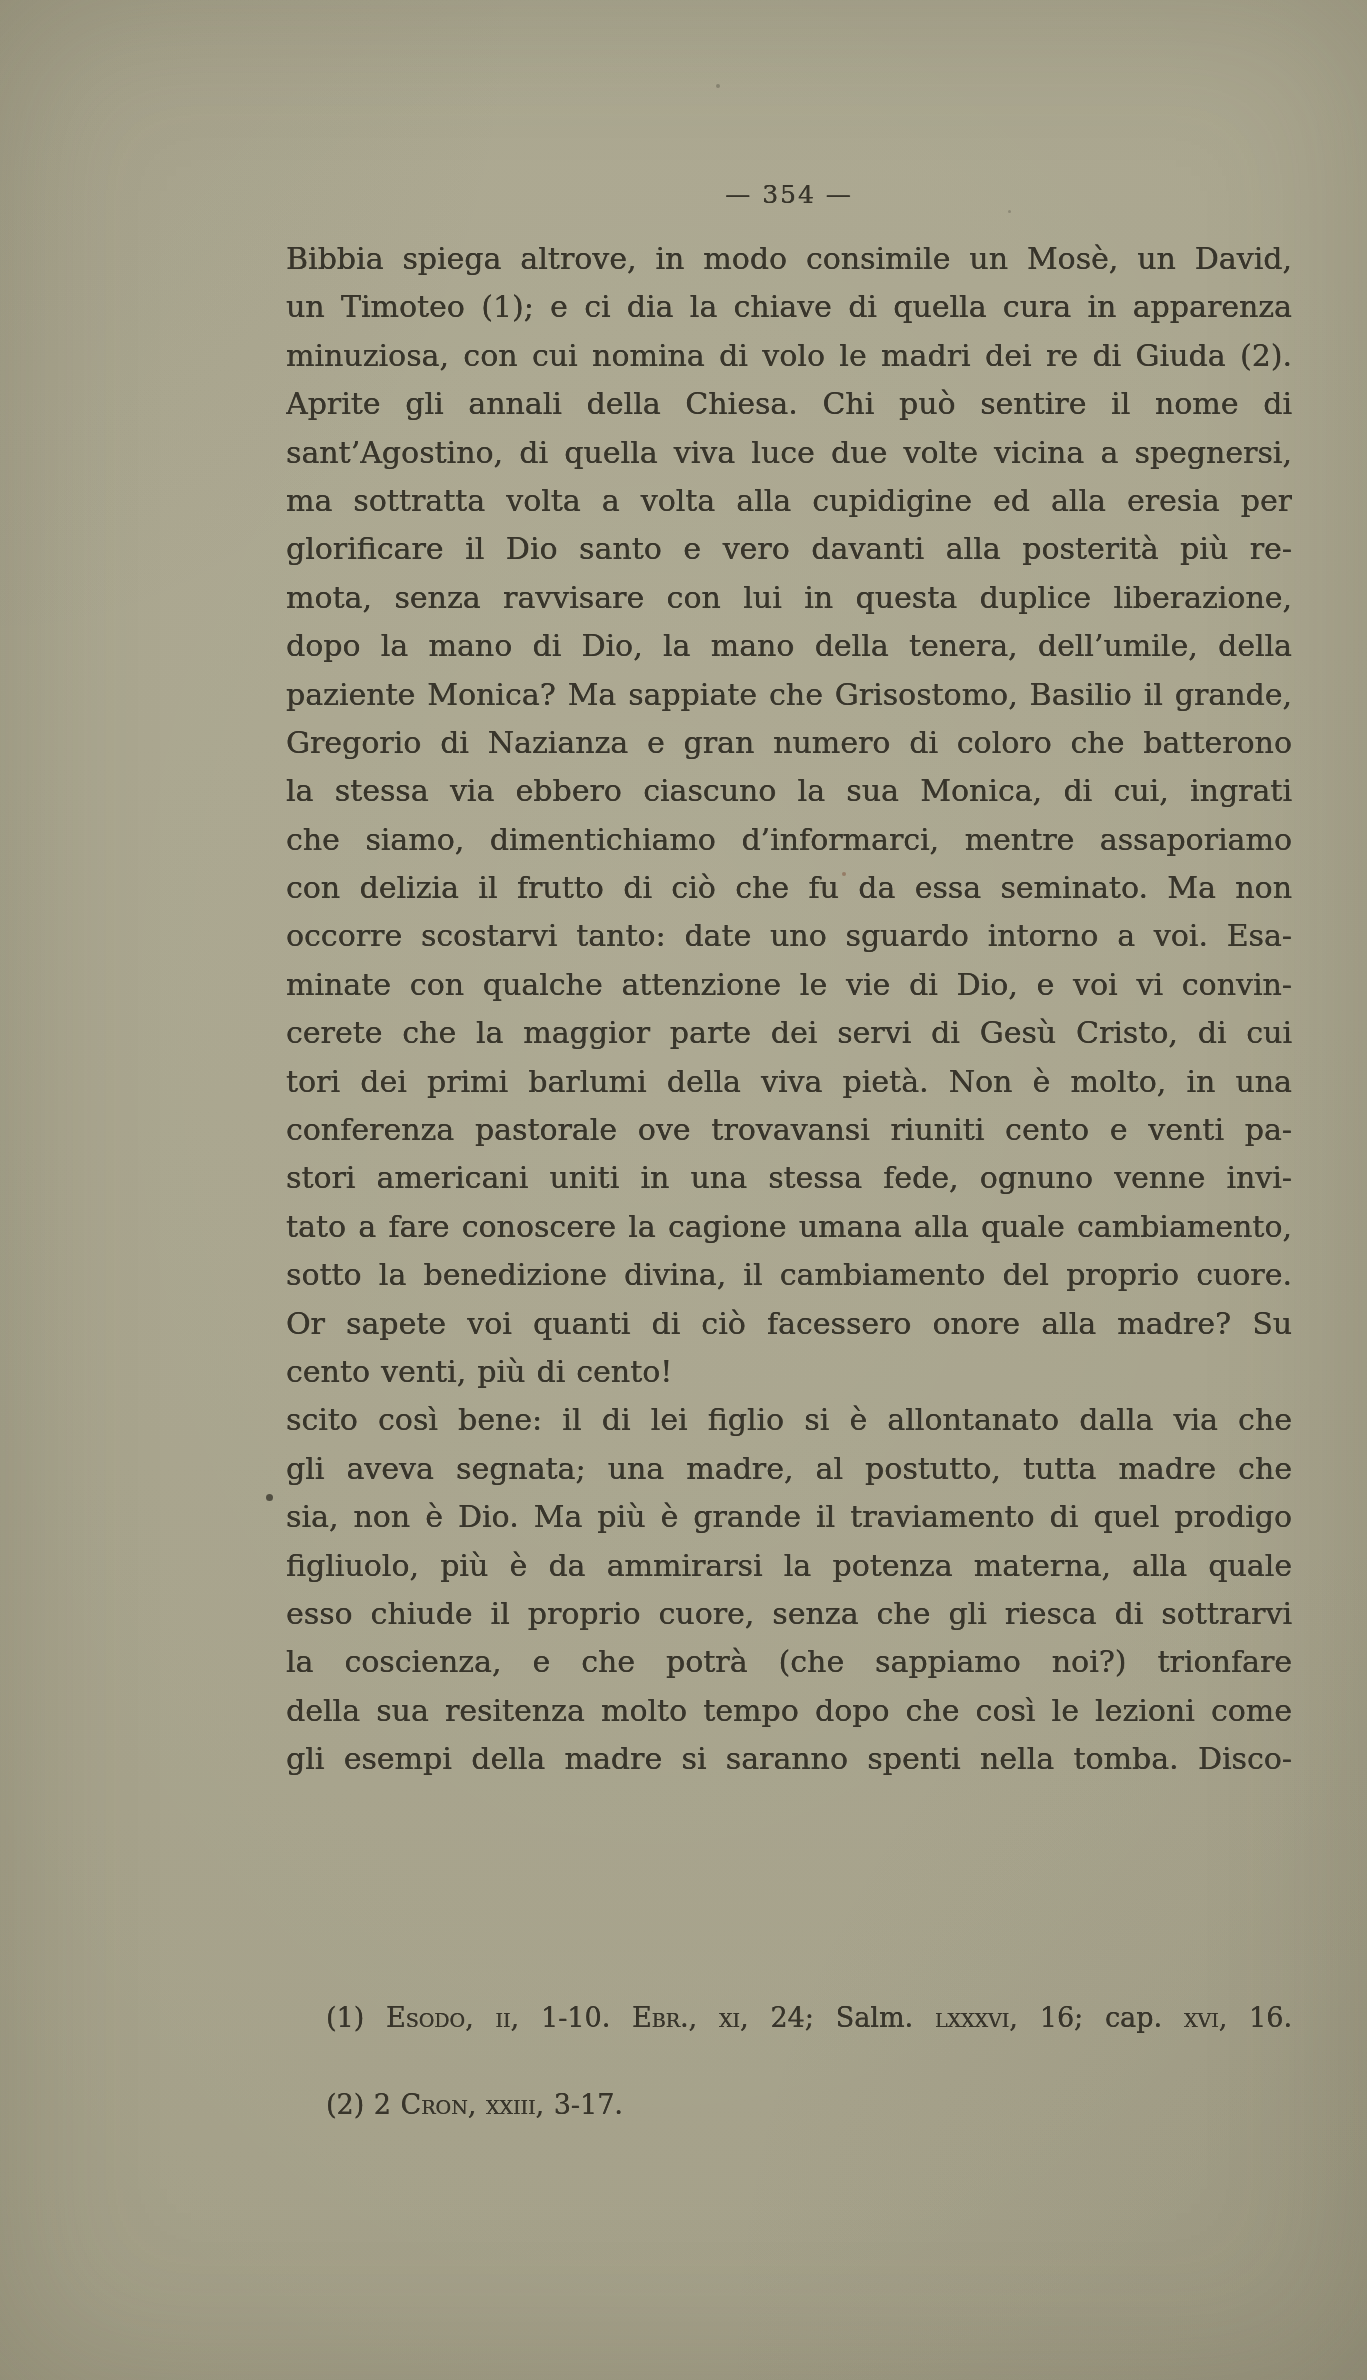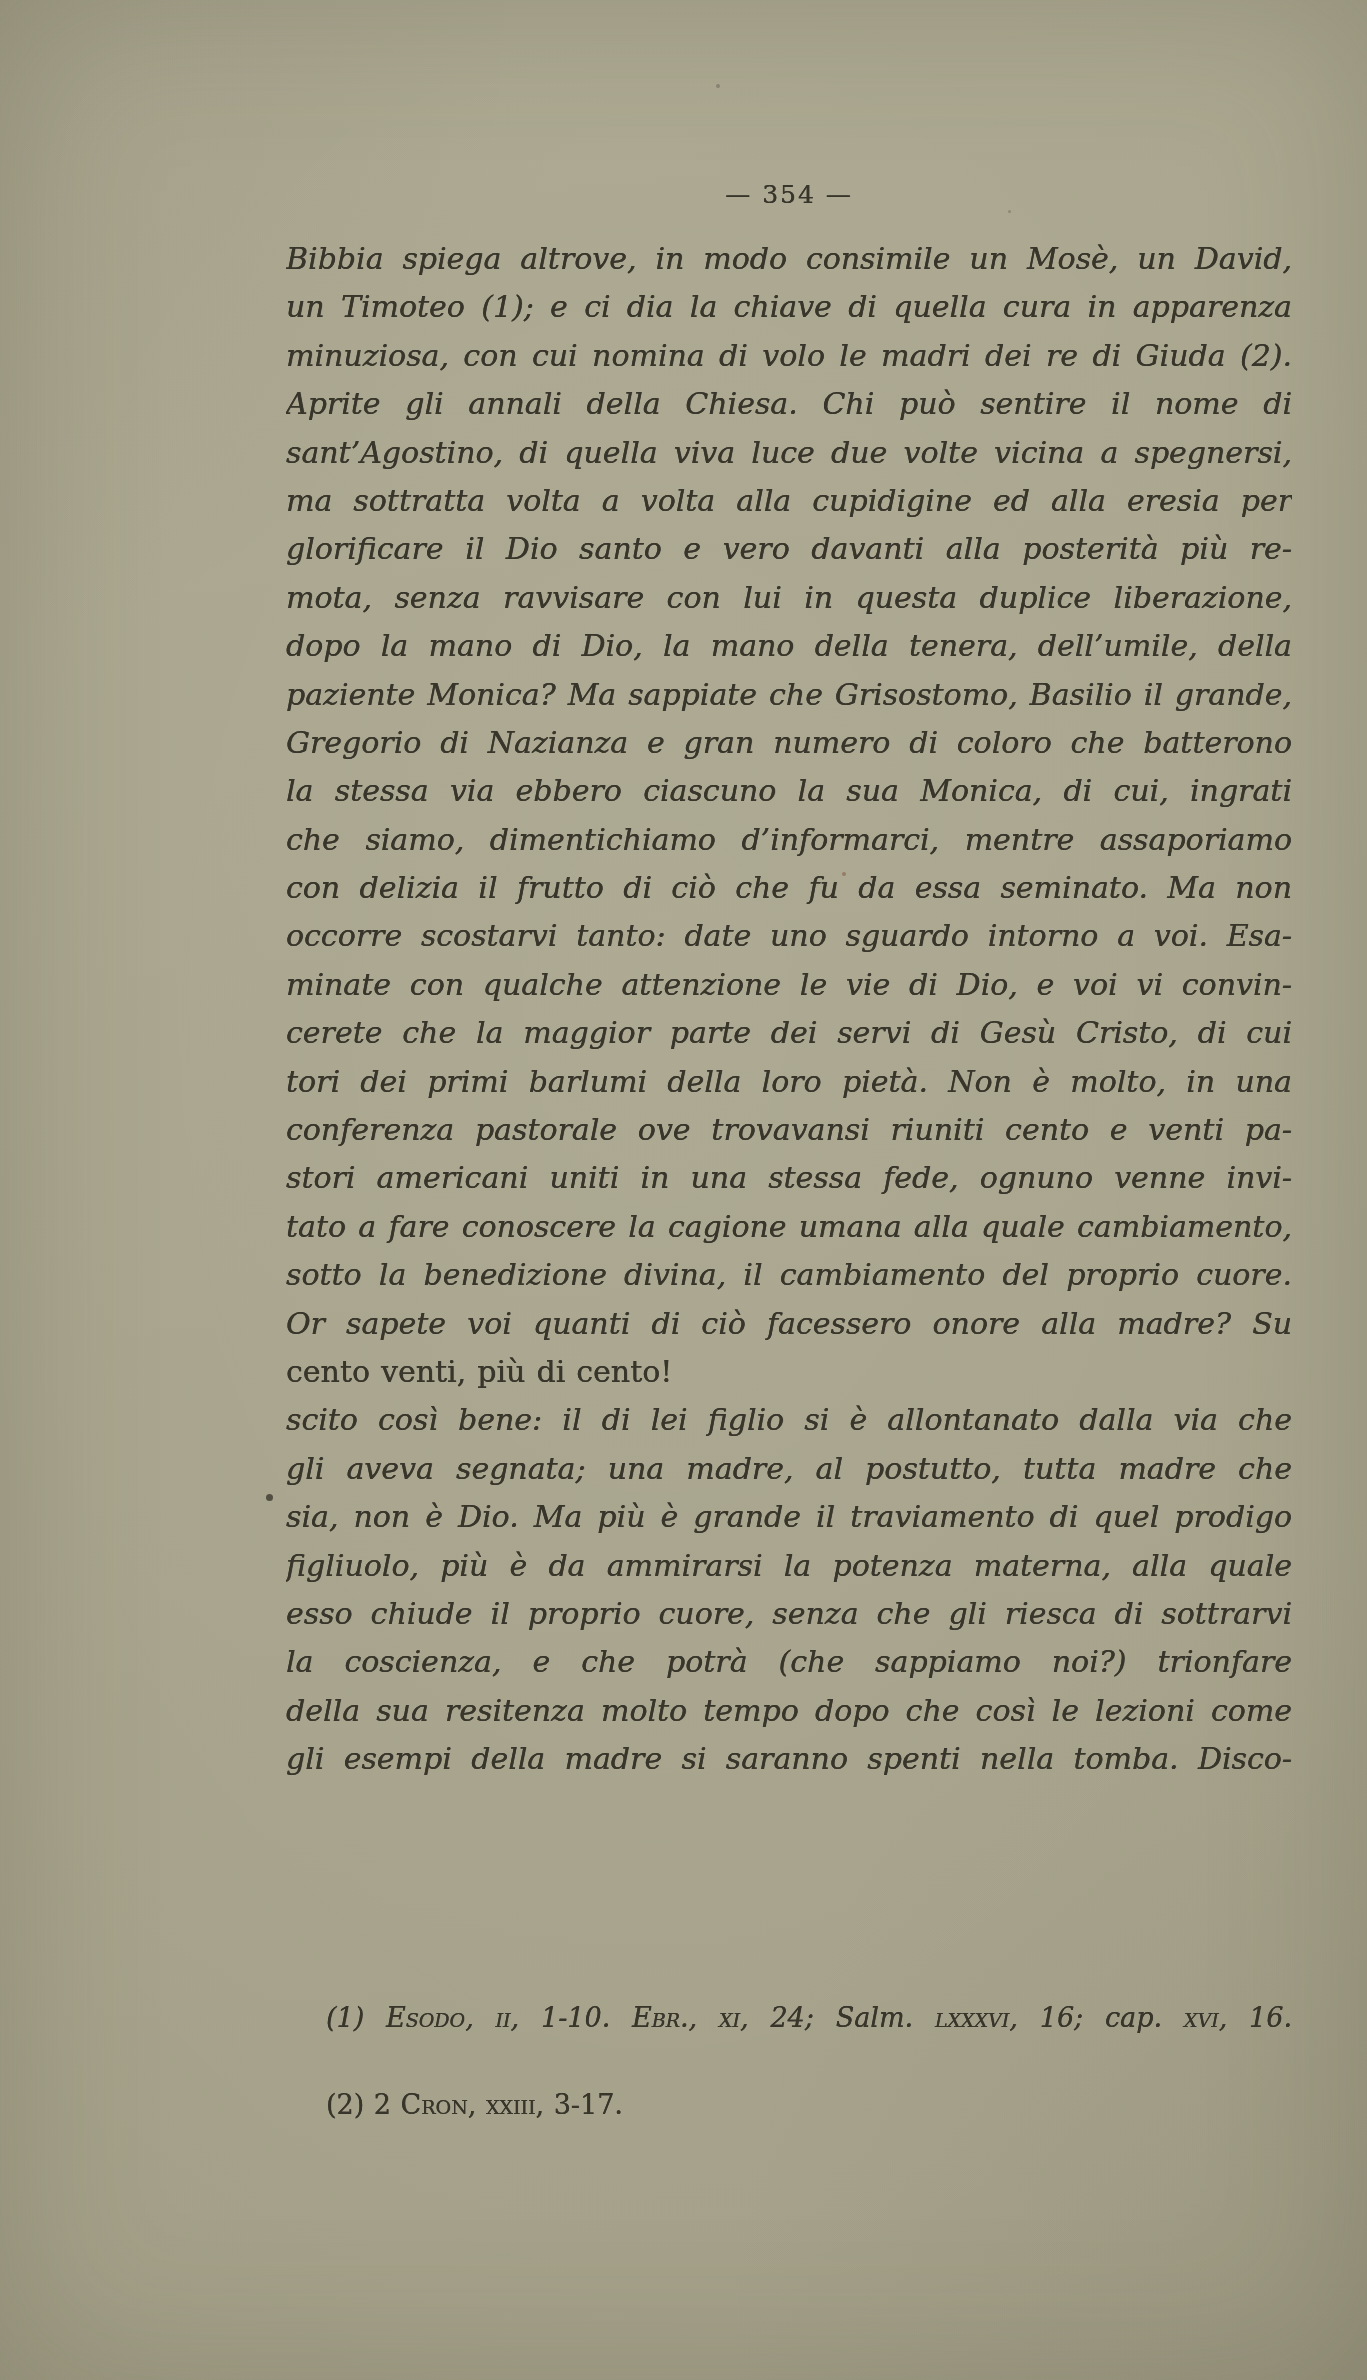--- a/index.html
+++ b/index.html
@@ -47,21 +47,21 @@
     position: absolute;
     left: 286px; top: 1952px; width: 1006px;
   }
   .fn-line {
     height: 43px;
     line-height: 43px;
     font-size: 27px;
     word-spacing: 1px;
     margin-top: 44px;
   }
-  .just { text-align: justify; overflow: hidden; font-style: italic; }
+  .just { text-align: justify; overflow: hidden; }
   .just::after { content: ""; display: inline-block; width: 100%; height: 0; }
   .indent { text-indent: 32px; }
   .fn-line.indent { text-indent: 40px; }
   .hang { text-indent: -38px; }
   .sc { font-variant: small-caps; }
   .speck {
     position: absolute;
     border-radius: 50%;
     background: rgba(52,49,40,0.75);
   }
@@ -87,21 +87,21 @@
       <div class="line just">mota, senza ravvisare con lui in questa duplice liberazione,</div>
       <div class="line just">dopo la mano di Dio, la mano della tenera, dell’umile, della</div>
       <div class="line just">paziente Monica? Ma sappiate che Grisostomo, Basilio il grande,</div>
       <div class="line just">Gregorio di Nazianza e gran numero di coloro che batterono</div>
       <div class="line just">la stessa via ebbero ciascuno la sua Monica, di cui, ingrati</div>
       <div class="line just">che siamo, dimentichiamo d’informarci, mentre assaporiamo</div>
       <div class="line just">con delizia il frutto di ciò che fu da essa seminato. Ma non</div>
       <div class="line just">occorre scostarvi tanto: date uno sguardo intorno a voi. Esa-</div>
       <div class="line just">minate con qualche attenzione le vie di Dio, e voi vi convin-</div>
       <div class="line just">cerete che la maggior parte dei servi di Gesù Cristo, di cui</div>
-      <div class="line just">tori dei primi barlumi della loro pietà. Non è molto, in una</div>
+      <div class="line just">tori dei primi barlumi della viva pietà. Non è molto, in una</div>
       <div class="line just">conferenza pastorale ove trovavansi riuniti cento e venti pa-</div>
       <div class="line just">stori americani uniti in una stessa fede, ognuno venne invi-</div>
       <div class="line just">tato a fare conoscere la cagione umana alla quale cambiamento,</div>
       <div class="line just">sotto la benedizione divina, il cambiamento del proprio cuore.</div>
       <div class="line just">Or sapete voi quanti di ciò facessero onore alla madre? Su</div>
       <div class="line">cento venti, più di cento!</div>
       <div class="line just">scito così bene: il di lei figlio si è allontanato dalla via che</div>
       <div class="line just">gli aveva segnata; una madre, al postutto, tutta madre che</div>
       <div class="line just">sia, non è Dio. Ma più è grande il traviamento di quel prodigo</div>
       <div class="line just">figliuolo, più è da ammirarsi la potenza materna, alla quale</div>

